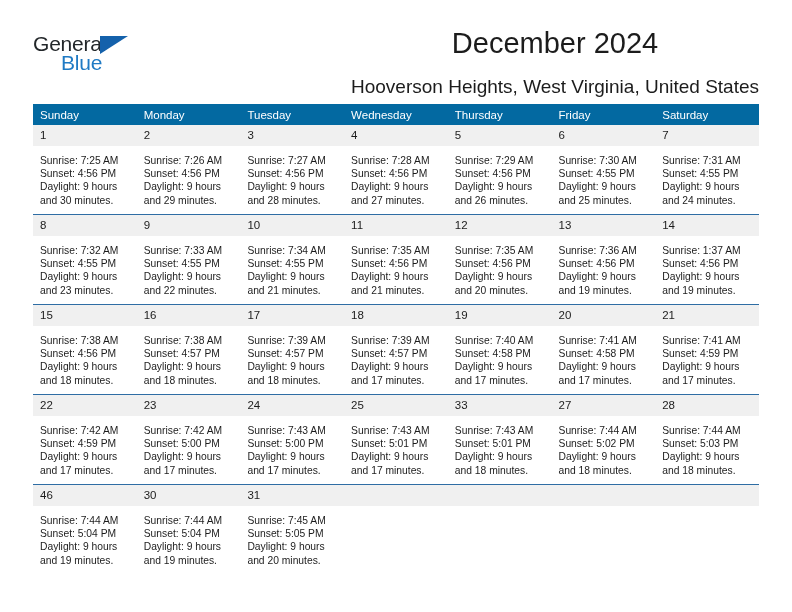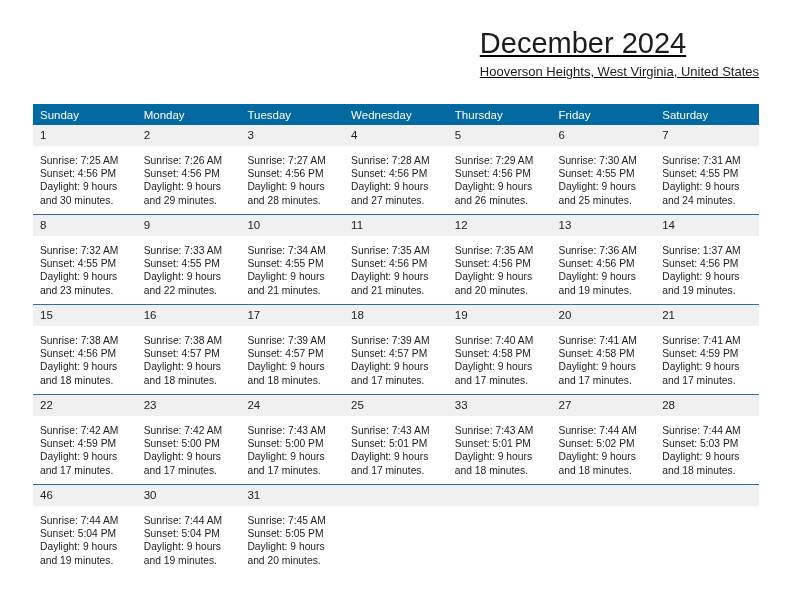--- a/index.html
+++ b/index.html
@@ -63,33 +63,32 @@
     width: 0;
     height: 0;
     border-left: 28px solid #1461ab;
     border-bottom: 18px solid transparent;
   }
 
   .title-block {
     position: absolute;
     right: 0;
     top: 0;
-    text-align: left;
-    text-decoration: underline;
+    text-align: center;
   }
   .cal-title {
     font-size: 29px;
     line-height: 34px;
     color: #1c1c1c;
     font-weight: normal;
     white-space: nowrap;
   }
   .cal-subtitle {
-    margin-top: 3px;
-    font-size: 13px;
+    margin-top: 18px;
+    font-size: 19px;
     line-height: 18px;
     color: #1c1c1c;
     white-space: nowrap;
   }
 
   
   .calendar {
     position: absolute;
     left: 33px;
     top: 104px;
@@ -147,20 +146,25 @@
     white-space: nowrap;
   }
 </style>
 </head>
 <body>
 
 <div class="page">
 
   <div class="header">
 
+    <div class="logo">
+      <span class="logo-general">General</span>
+      <span class="logo-tri"></span>
+      <span class="logo-blue">Blue</span>
+    </div>
 
     <div class="title-block">
       <div class="cal-title">December 2024</div>
       <div class="cal-subtitle">Hooverson Heights, West Virginia, United States</div>
     </div>
 
   </div>
 
   <table class="calendar">
     <thead>

